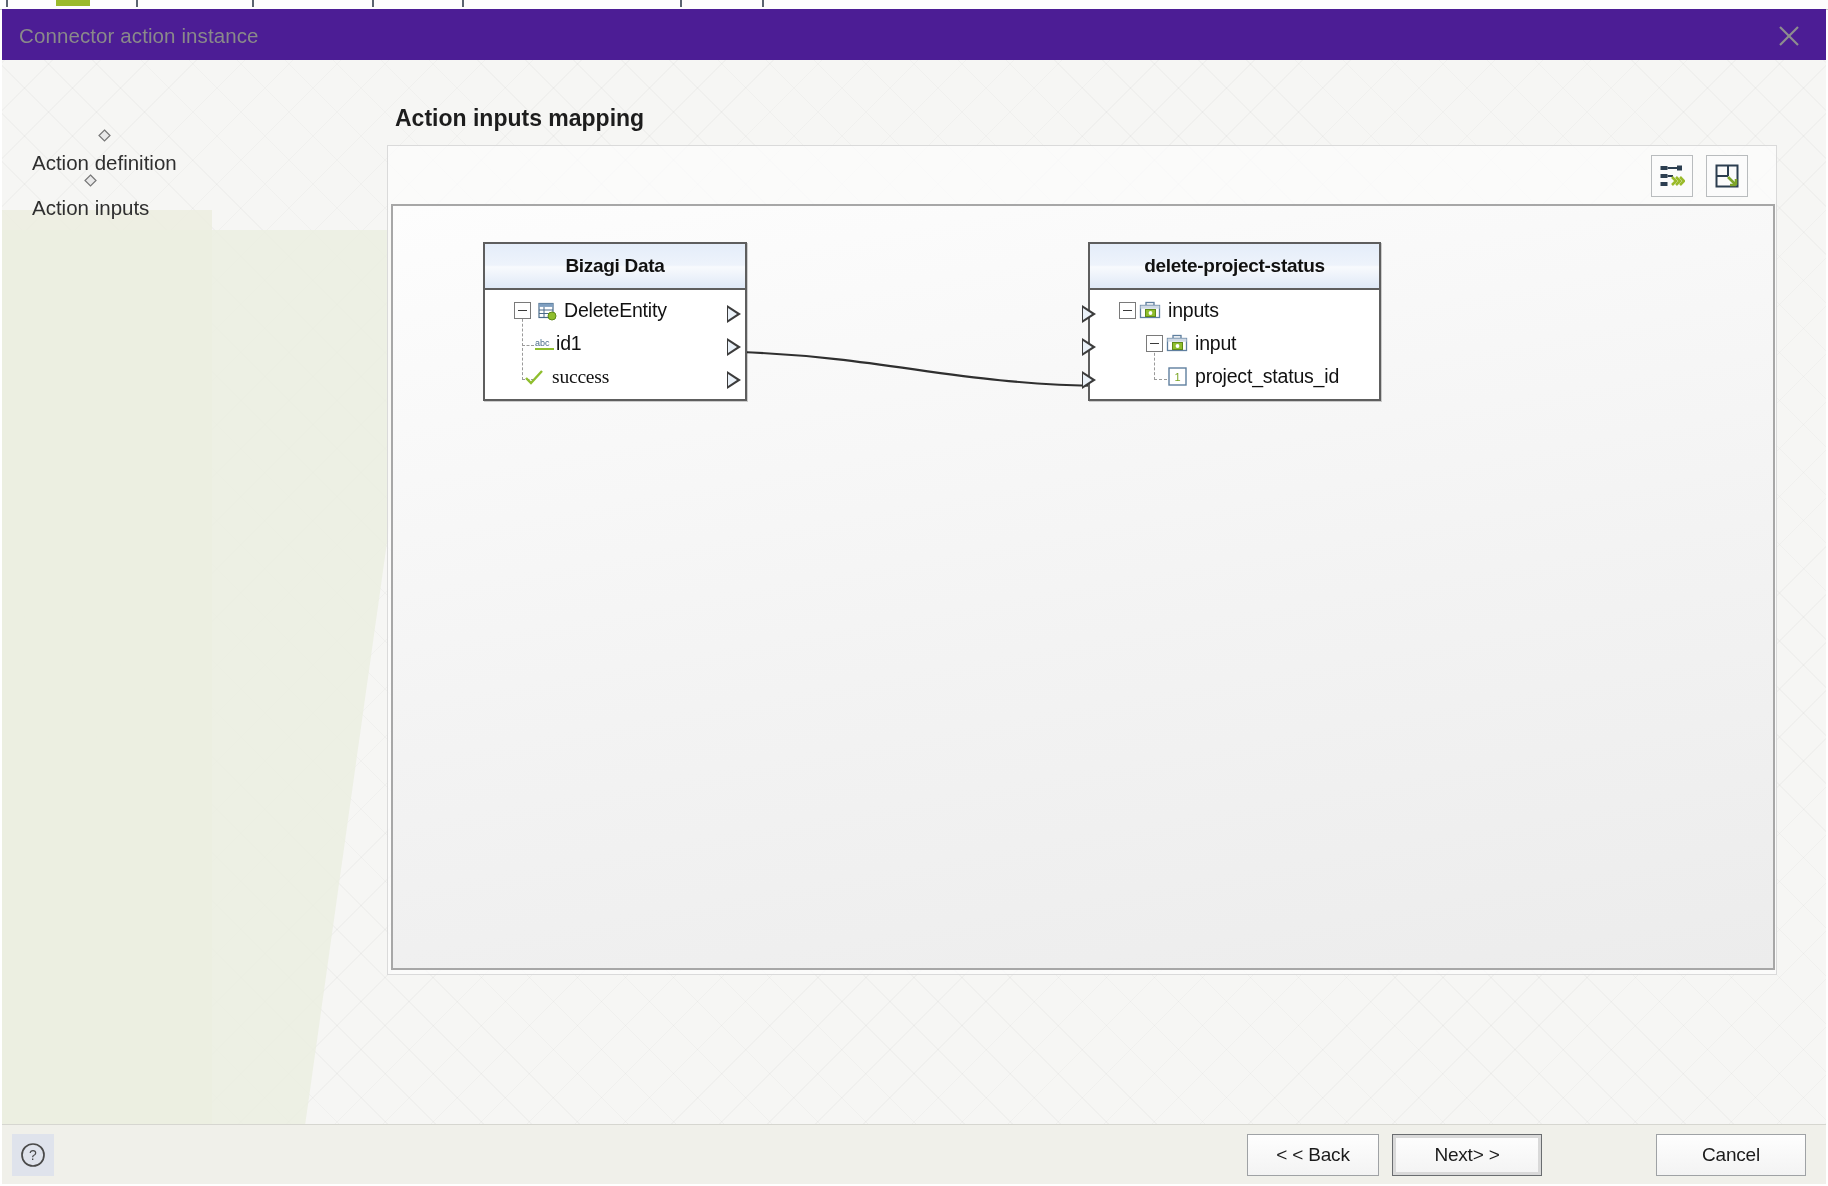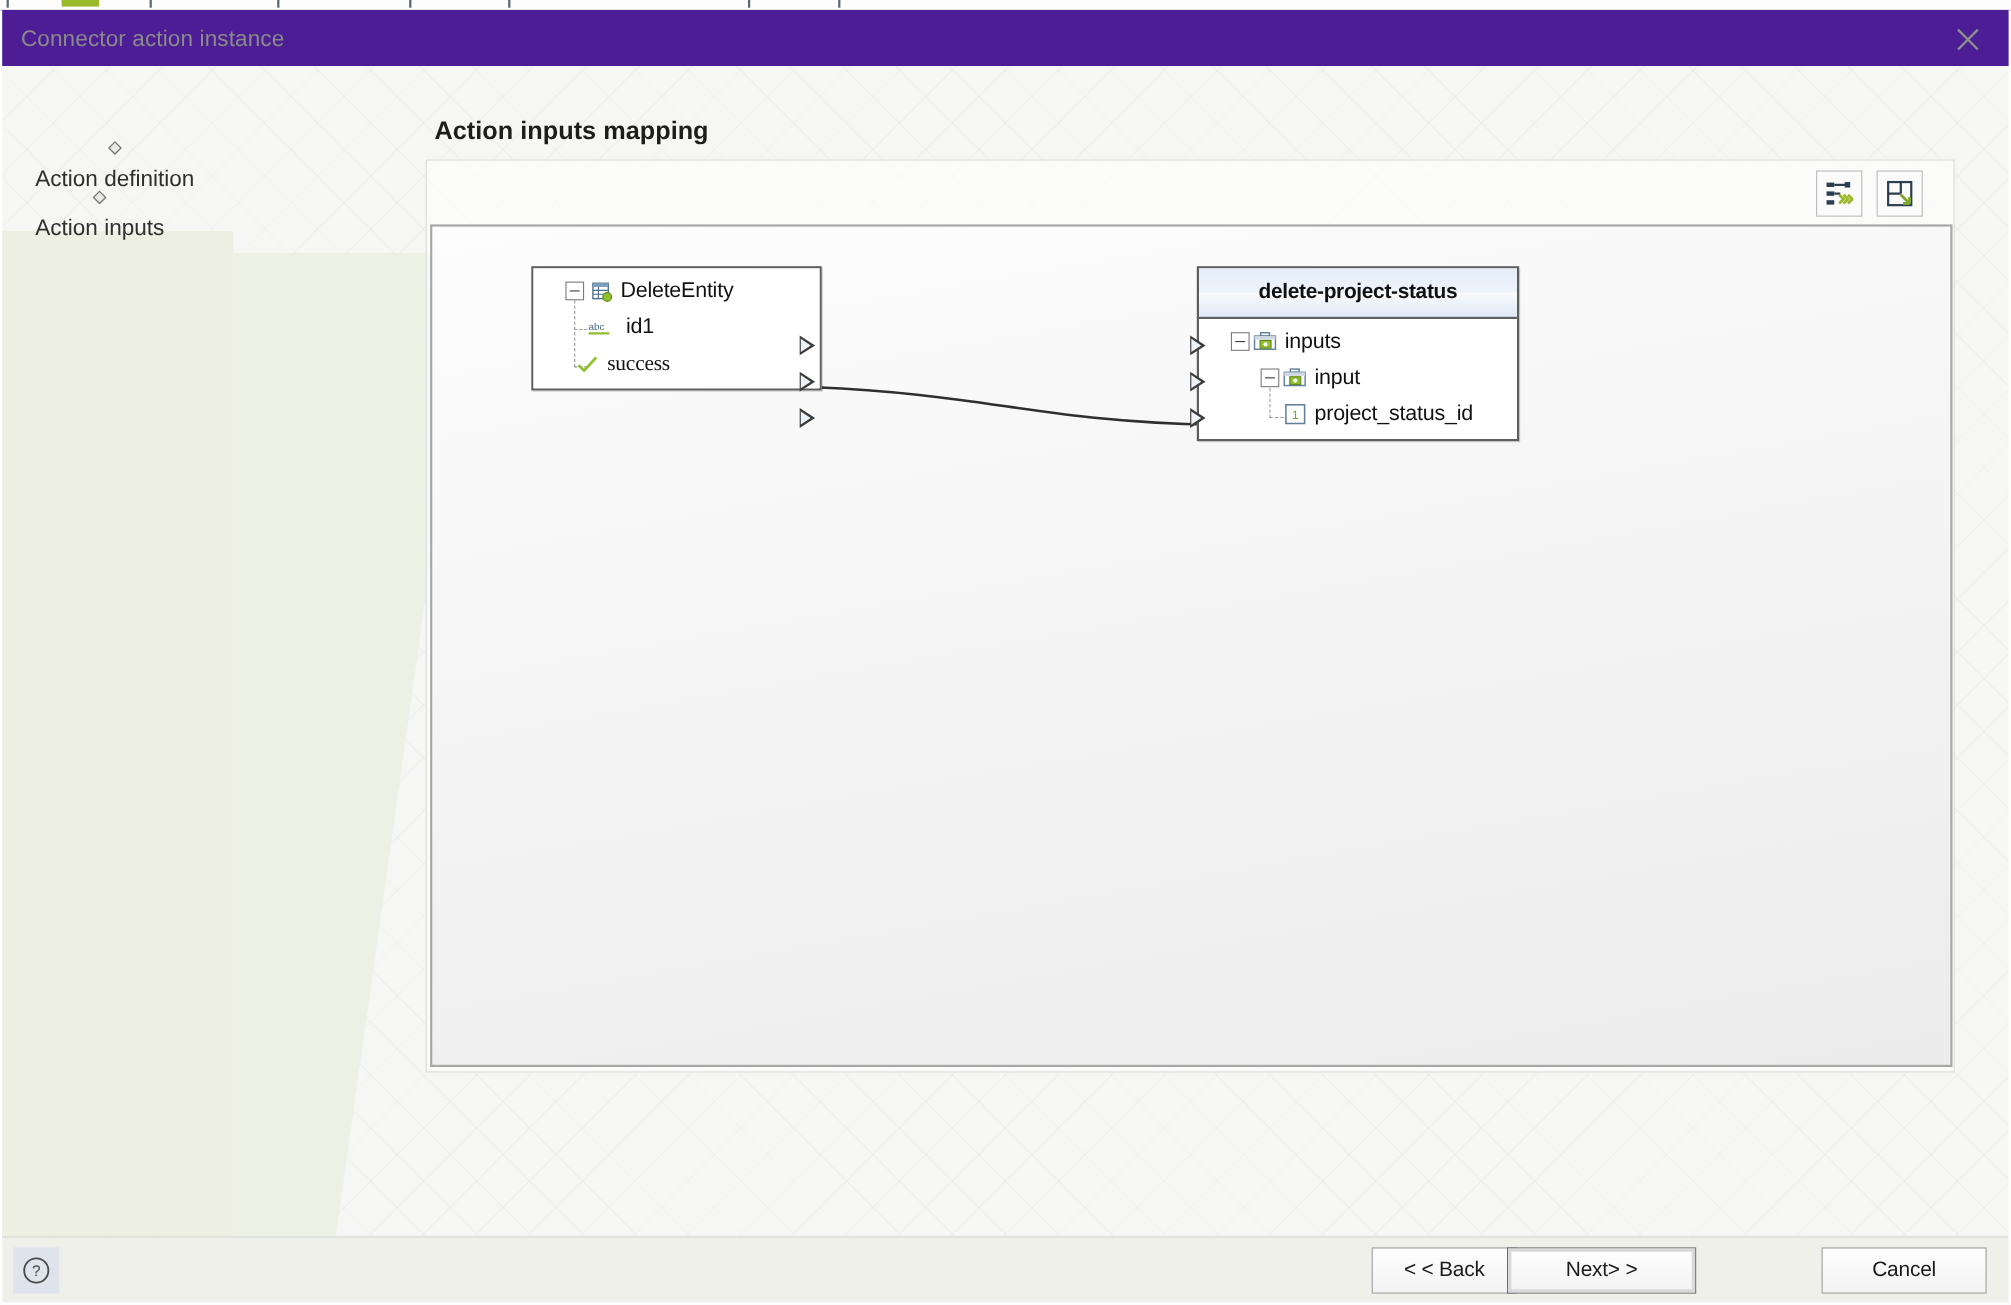--- a/index.html
+++ b/index.html
@@ -339,21 +339,21 @@
     font-family: "Liberation Sans", sans-serif;
     font-size: 19px;
     color: #1b1b1b;
     display: flex;
     align-items: center;
     justify-content: center;
     letter-spacing: -.2px;
     cursor: default;
   }
   #btn-back   { right: 447px; width: 132px; }
-  #btn-next   { right: 284px; width: 172px; outline: 3px solid #d9d9d9; outline-offset: -4px; border-color: #6a6d70; }
+  #btn-next   { right: 284px; width: 150px; outline: 3px solid #d9d9d9; outline-offset: -4px; border-color: #6a6d70; }
   #btn-cancel { right: 20px;  width: 150px; }
 </style>
 </head>
 <body>
 
 <div id="window">
 
   <div id="host-strip">
     <div class="tick" style="left:6px;"></div>
     <div class="tick accent" style="left:56px;"></div>
@@ -434,20 +434,23 @@
         </div>
 
         <div id="canvas">
 
           <svg style="position:absolute;left:0;top:0;width:100%;height:100%;pointer-events:none;">
             <path d="M 348 146 C 500 152, 560 178, 710 180" fill="none" stroke="#2f2f2f" stroke-width="2.2"></path>
           </svg>
 
           <div class="node" style="left:90px; top:36px; width:264px;">
 
+            <div class="node-header">
+              <span class="node-title">Bizagi Data</span>
+            </div>
 
             <div class="node-body">
 
               <div class="treeline-v" style="left:37px; top:24px; height:66px;"></div>
               <div class="treeline-h" style="left:37px; top:55px; width:12px;"></div>
               <div class="treeline-h" style="left:37px; top:89px; width:12px;"></div>
 
               <div class="tree-row" style="padding-left:29px;">
                 <span class="expander"></span>
                 <span style="margin:0 7px 0 6px; display:inline-flex;">
@@ -457,21 +460,21 @@
                     <line x1="2" y1="9" x2="16" y2="9" stroke="#4a6b8a" stroke-width="1"></line>
                     <line x1="2" y1="12.5" x2="16" y2="12.5" stroke="#4a6b8a" stroke-width="1"></line>
                     <line x1="7" y1="5.9" x2="7" y2="16.5" stroke="#4a6b8a" stroke-width="1"></line>
                     <circle cx="15" cy="15" r="4" fill="#8fbe2e" stroke="#5f8a18" stroke-width="1"></circle>
                   </svg>
                 </span>
                 <span class="rowlabel">DeleteEntity</span>
               </div>
 
               <div class="tree-row" style="padding-left:49px;">
-                <span style="margin-right:13px; display:inline-flex;justify-content:flex-end;">
+                <span style="margin-right:0; display:inline-flex;justify-content:flex-end;">
                   <svg width="22" height="18" viewBox="0 0 22 18">
                     <text x="1" y="11" font-family="Liberation Sans, sans-serif" font-size="9" fill="#4a6b8a">abc</text>
                     <line x1="1" y1="14" x2="20" y2="14" stroke="#8fbe2e" stroke-width="2"></line>
                   </svg>
                 </span>
                 <span class="rowlabel">id1</span>
               </div>
 
               <div class="tree-row" style="padding-left:38px;font-family:Liberation Serif, serif;">
                 <span style="margin-right:7px; display:inline-flex;">

